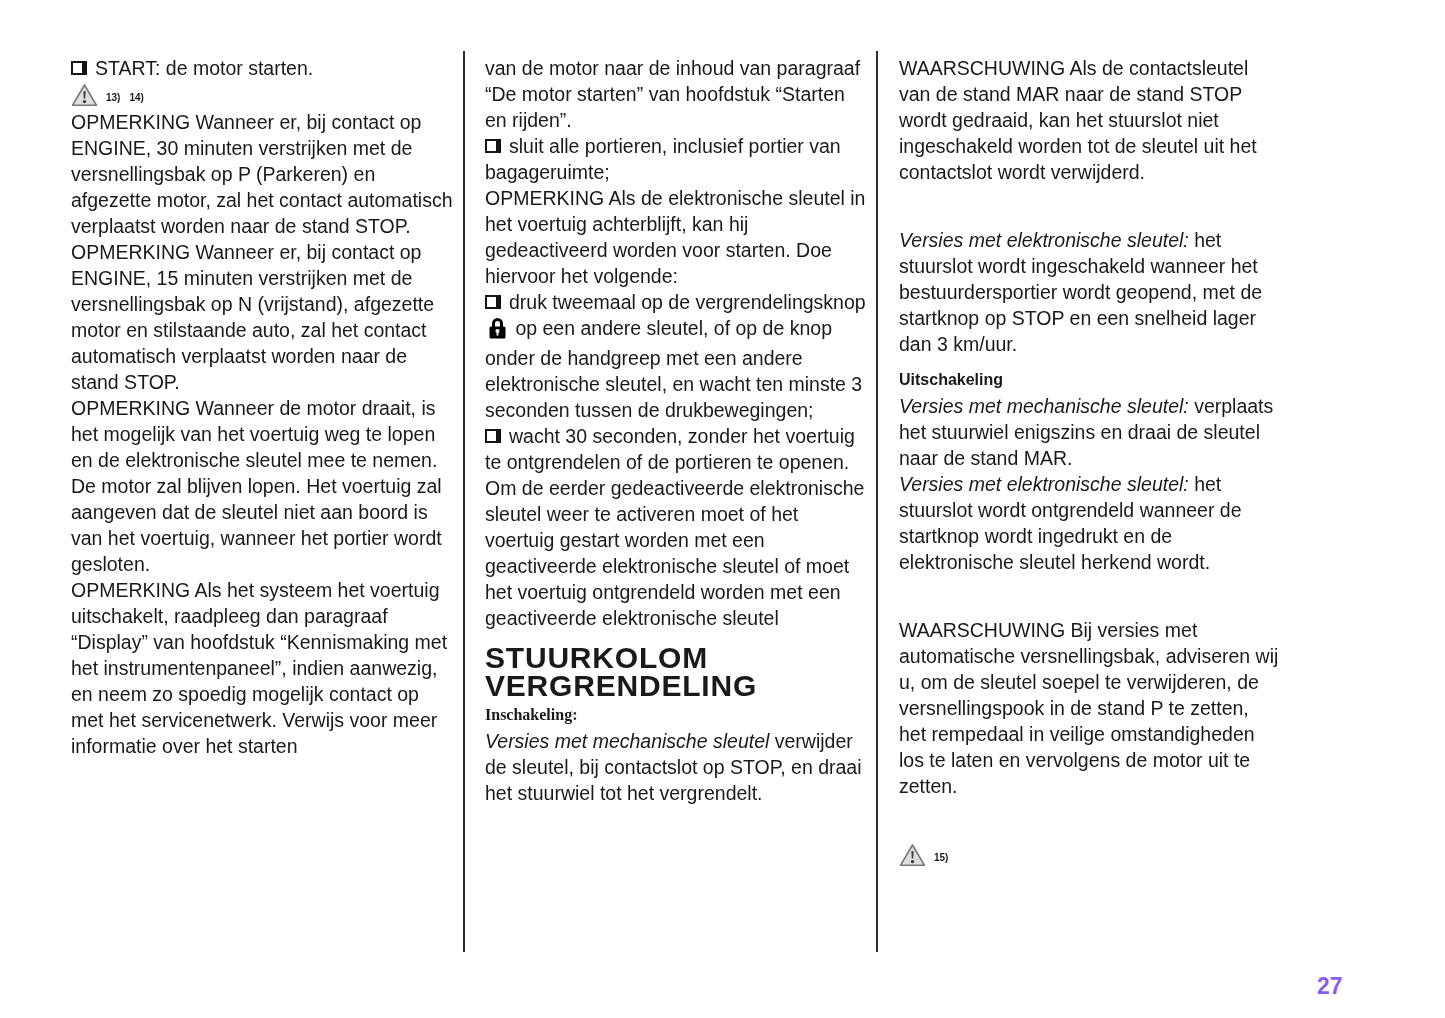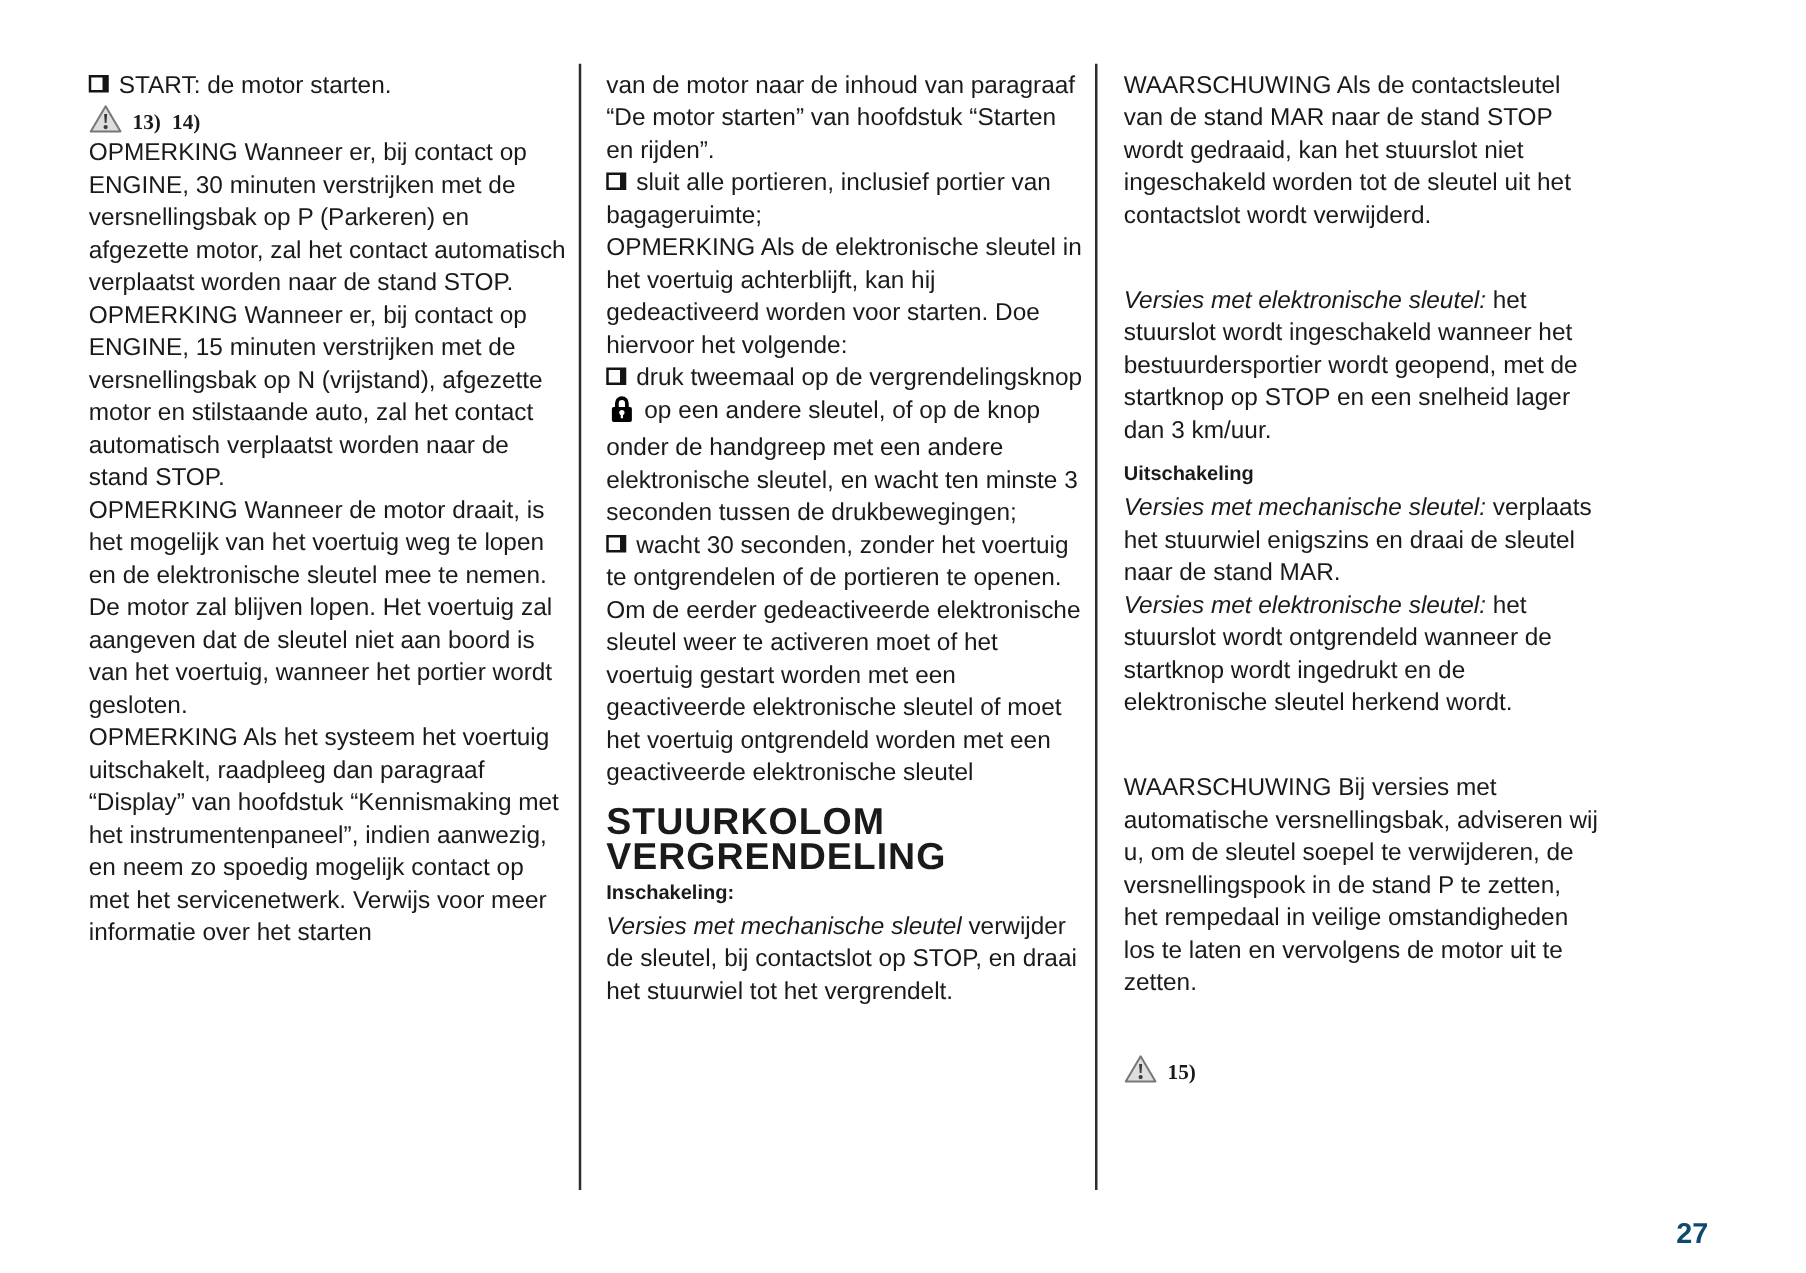--- a/index.html
+++ b/index.html
@@ -42,55 +42,53 @@
     margin-top:13px;
     margin-bottom:1px;
     max-width:330px;
   }
   .sub-heading{
     font-size:16px;
     line-height:27px;
     font-weight:bold;
     margin-top:9px;
   }
-  .section-heading + .sub-heading{margin-top:0;}
+  .section-heading + .sub-heading{margin-top:0;font-family:Liberation Serif, serif;}
   .seg-italic{font-style:italic;}
   .sq{
     display:inline-block;
     width:9px;height:10px;
     border:2px solid #141414;
     border-right-width:5px;
     margin-right:8px;
   }
   .warning-refs{
     display:flex;
     align-items:center;
     height:28px;
   }
   .warn-icon{display:inline-flex;margin-right:8px;}
   .warn-num{
     font-weight:bold;
-    font-size:17px;
+    font-size:10px;
     margin-right:9px;
     padding-top:5px;
-    font-family:Liberation Serif, serif;
   }
   .lock-icon{
     display:inline-block;
     vertical-align:-4px;
     margin:0 3px;
   }
   .page-number{
     position:absolute;
     left:1317px;
     top:973px;
     font-size:23px;
     font-weight:bold;
-    color:#0c4a6e;
-    margin-left:24px;
+    color:#8b5cf6;
   }
 </style>
 </head>
 <body>
 
 <div class="page">
   <div class="col col-1">
       <p class="blk bullet-item"><span class="sq"></span><span class="seg-regular">START: de motor starten.</span></p>
       <p class="blk warning-refs">
         <span class="warn-icon">

